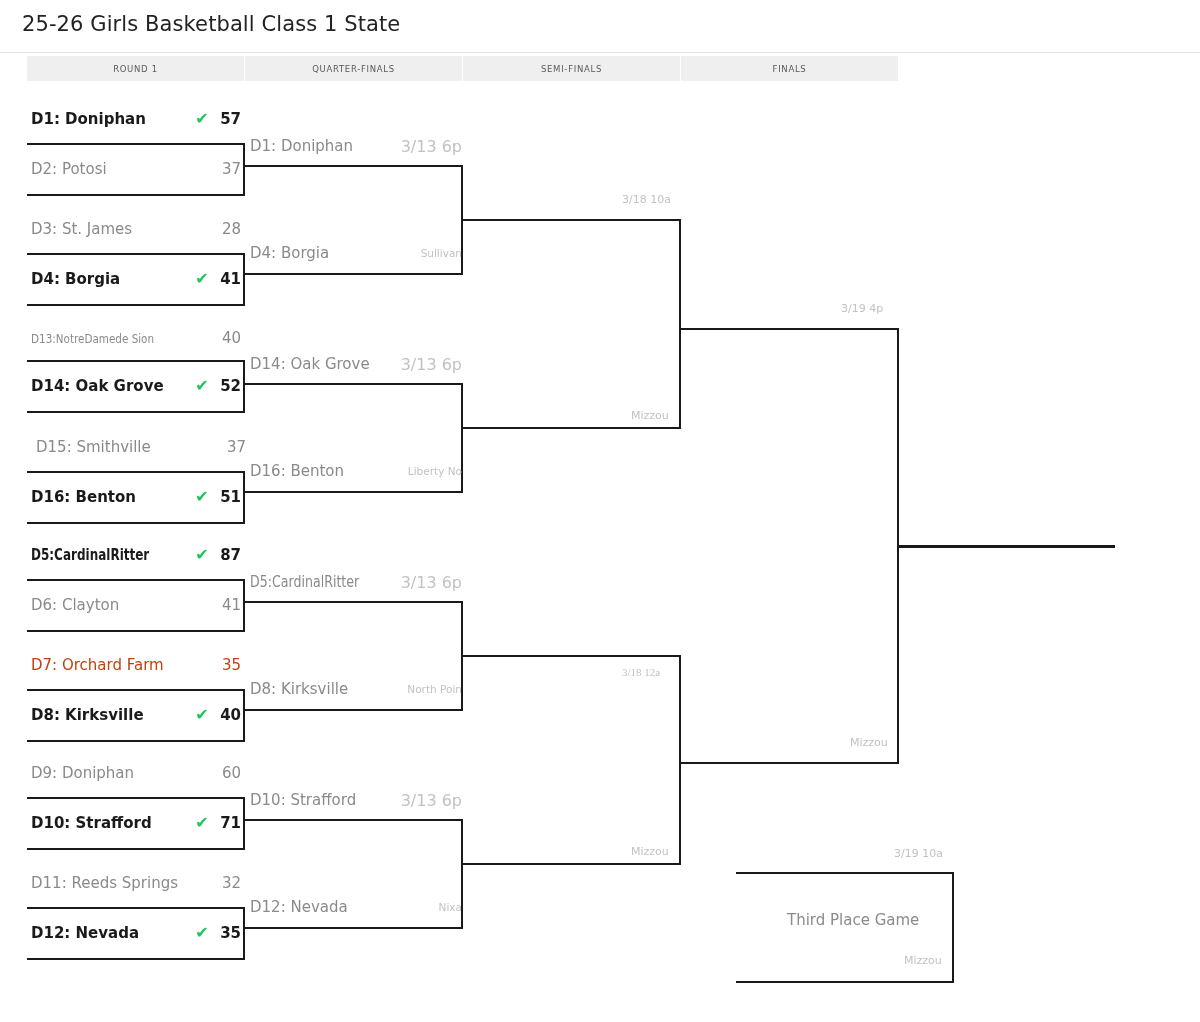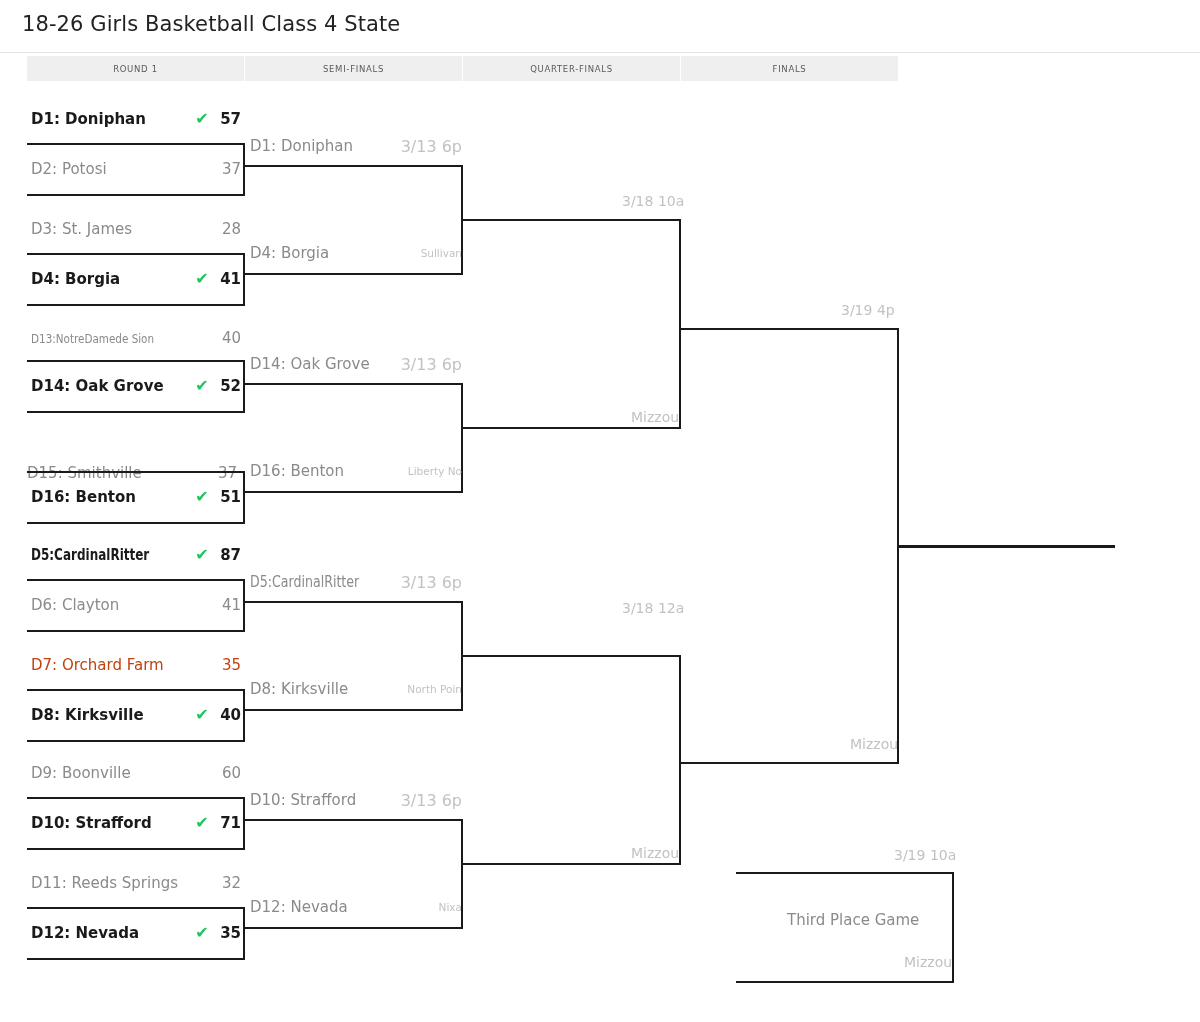--- a/index.html
+++ b/index.html
@@ -79,40 +79,40 @@
     position:absolute;height:26px;display:flex;align-items:center;
     box-sizing:border-box;
     font-size:15px;color:#8a8a8a;white-space:nowrap;
   }
   .slot .nm{flex:1;}
   .slot .nm.squeeze{transform:scaleX(.84);transform-origin:left center;}
   .slot .site{font-size:10.5px;color:#c2c2c2;padding-left:8px;}
   .slot .when{font-size:16px;color:#c2c2c2;}
 
   .meta{
-    position:absolute;font-size:14px;color:#c2c2c2;white-space:nowrap;
+    position:absolute;font-size:11px;color:#c2c2c2;white-space:nowrap;
   }
   .hline{position:absolute;height:2.5px;background:#1a1a1a;}
 
   .tpg-text{
     position:absolute;font-size:15px;color:#8a8a8a;white-space:nowrap;
   }
 </style>
 </head>
 <body>
 
 <div class="page">
 
-  <div class="title">18-26 Girls Basketball Class 4 State</div>
+  <div class="title">25-26 Girls Basketball Class 1 State</div>
   <div class="title-rule"></div>
 
   <div class="rounds">
     <div class="round-tab">ROUND 1</div>
+    <div class="round-tab">QUARTER-FINALS</div>
     <div class="round-tab">SEMI-FINALS</div>
-    <div class="round-tab">QUARTER-FINALS</div>
     <div class="round-tab">FINALS</div>
   </div>
 
   <div class="bracket">
 
     <div class="r1-top-label" style="left:27px;top:106px;">
       <span class="nm">D1: Doniphan</span>
       <span class="ck">✔</span>
       <span class="sc">57</span>
     </div>
@@ -146,21 +146,21 @@
     </div>
     <div class="r1" style="left:27px;top:360px;height:53px;">
       <div class="team win" style="height:48px;">
         <span class="nm">D14: Oak Grove</span>
         <span class="ck">✔</span>
         <span class="sc">52</span>
       </div>
     </div>
     <div class="stub" style="left:242.5px;top:360px;height:53px;"></div>
 
-    <div class="r1-top-label" style="left:23px;top:434px;color:#8a8a8a;font-weight:400;margin-top:26px;">
+    <div class="r1-top-label" style="left:32px;top:434px;color:#8a8a8a;font-weight:400;">
       <span class="nm">D15: Smithville</span>
       <span class="ck"></span>
       <span class="sc">37</span>
     </div>
     <div class="r1" style="left:27px;top:471px;height:53px;">
       <div class="team win" style="height:48px;">
         <span class="nm">D16: Benton</span>
         <span class="ck">✔</span>
         <span class="sc">51</span>
       </div>
@@ -189,21 +189,21 @@
     <div class="r1" style="left:27px;top:689px;height:53px;">
       <div class="team win" style="height:48px;">
         <span class="nm">D8: Kirksville</span>
         <span class="ck">✔</span>
         <span class="sc">40</span>
       </div>
     </div>
     <div class="stub" style="left:242.5px;top:689px;height:53px;"></div>
 
     <div class="r1-top-label" style="left:27px;top:760px;color:#8a8a8a;font-weight:400;">
-      <span class="nm">D9: Boonville</span>
+      <span class="nm">D9: Doniphan</span>
       <span class="ck"></span>
       <span class="sc">60</span>
     </div>
     <div class="r1" style="left:27px;top:797px;height:53px;">
       <div class="team win" style="height:48px;">
         <span class="nm">D10: Strafford</span>
         <span class="ck">✔</span>
         <span class="sc">71</span>
       </div>
     </div>
@@ -260,21 +260,21 @@
     <div class="qf" style="left:245px;top:819px;width:218px;height:110px;"></div>
     <div class="slot" style="left:250px;top:894px;width:212px;">
       <span class="nm">D12: Nevada</span>
       <span class="site">Nixa</span>
     </div>
 
     <div class="meta" style="left:622px;top:193px;">3/18 10a</div>
     <div class="qf" style="left:463px;top:219px;width:218px;height:210px;"></div>
     <div class="meta" style="left:631px;top:409px;">Mizzou</div>
 
-    <div class="meta" style="left:622px;top:600px;">3/18 12a</div>
+    <div class="meta" style="left:622px;top:666px;font-family:Liberation Serif, serif;">3/18 12a</div>
     <div class="qf" style="left:463px;top:655px;width:218px;height:210px;"></div>
     <div class="meta" style="left:631px;top:845px;">Mizzou</div>
 
     <div class="meta" style="left:841px;top:302px;text-align:right;">3/19 4p</div>
     <div class="qf" style="left:681px;top:328px;width:218px;height:436px;"></div>
     <div class="meta" style="left:850px;top:736px;">Mizzou</div>
 
     <div class="hline" style="left:897px;top:545px;width:218px;"></div>
 
     <div class="meta" style="left:894px;top:847px;">3/19 10a</div>

